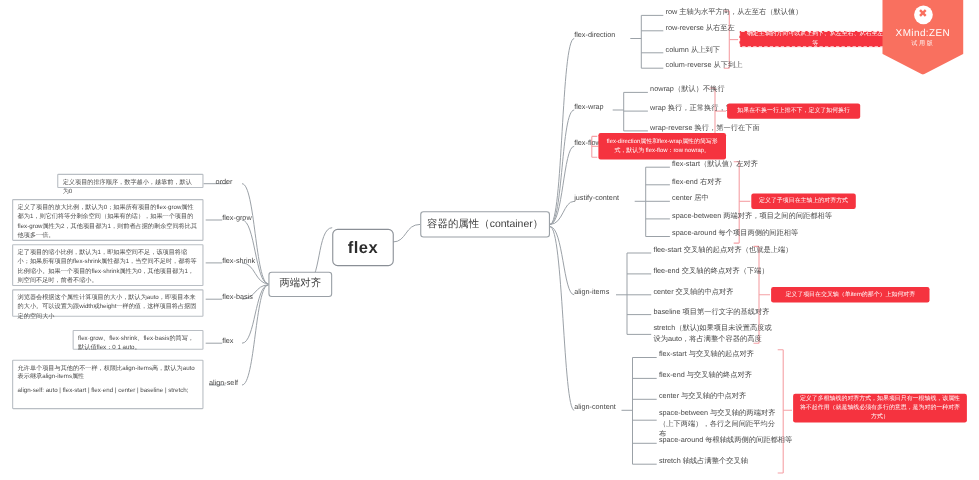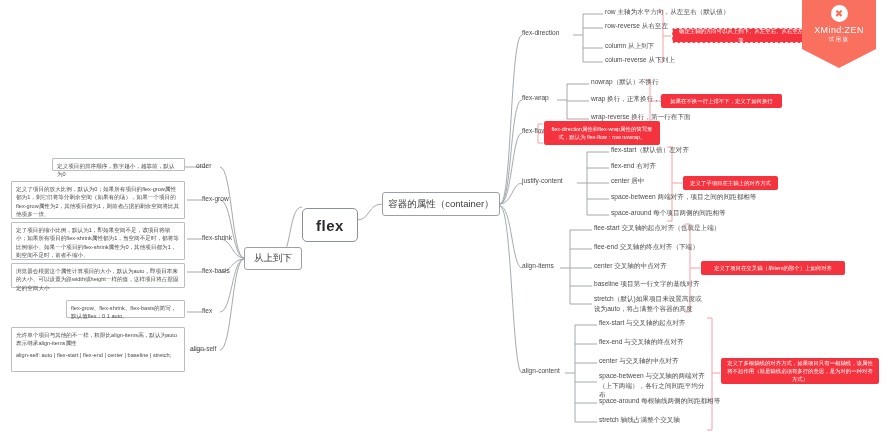--- a/index.html
+++ b/index.html
@@ -179,21 +179,21 @@
 
   <div class="node root" style="left:302px;top:208px;width:56px;height:34px;">
     <span>flex</span>
   </div>
 
   <div class="node main-topic" style="left:382px;top:192px;width:118px;height:24px;text-align:right;">
     <span>容器的属性（container）</span>
   </div>
 
   <div class="node main-topic" style="left:244px;top:247px;width:58px;height:23px;">
-    <span>从上到下</span>
+    <span>两端对齐</span>
   </div>
 
   <div class="node topic" style="left:522px;top:28px;">flex-direction</div>
   <div class="node topic" style="left:605px;top:7px;">row 主轴为水平方向，从左至右（默认值）</div>
   <div class="node topic" style="left:605px;top:21px;">row-reverse 从右至左</div>
   <div class="node topic" style="left:605px;top:41px;">column 从上到下</div>
   <div class="node topic" style="left:605px;top:55px;">colum-reverse 从下到上</div>
   <div class="node callout dashed" style="left:672px;top:28px;width:138px;height:15px;">确定主轴的方向可以从上到下、从左至右、从右至左等</div>
 
   <div class="node topic" style="left:522px;top:93px;">flex-wrap</div>

